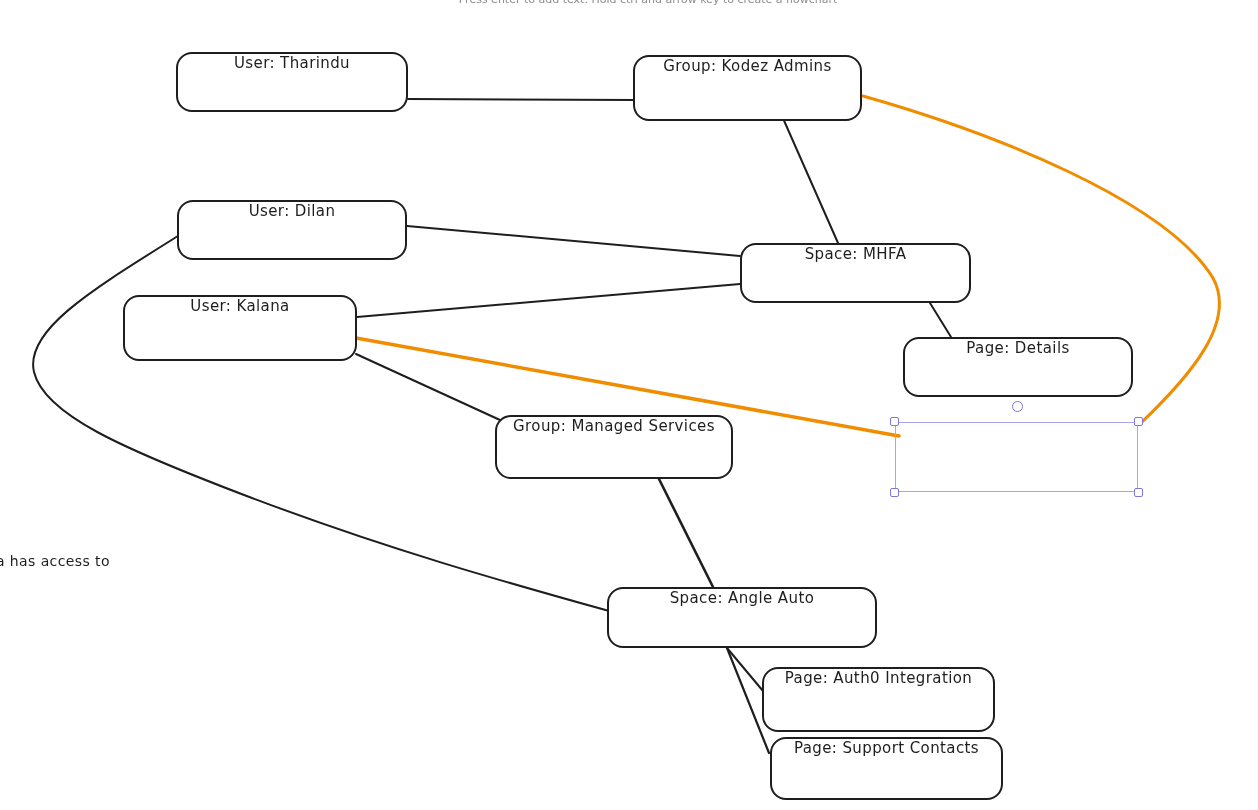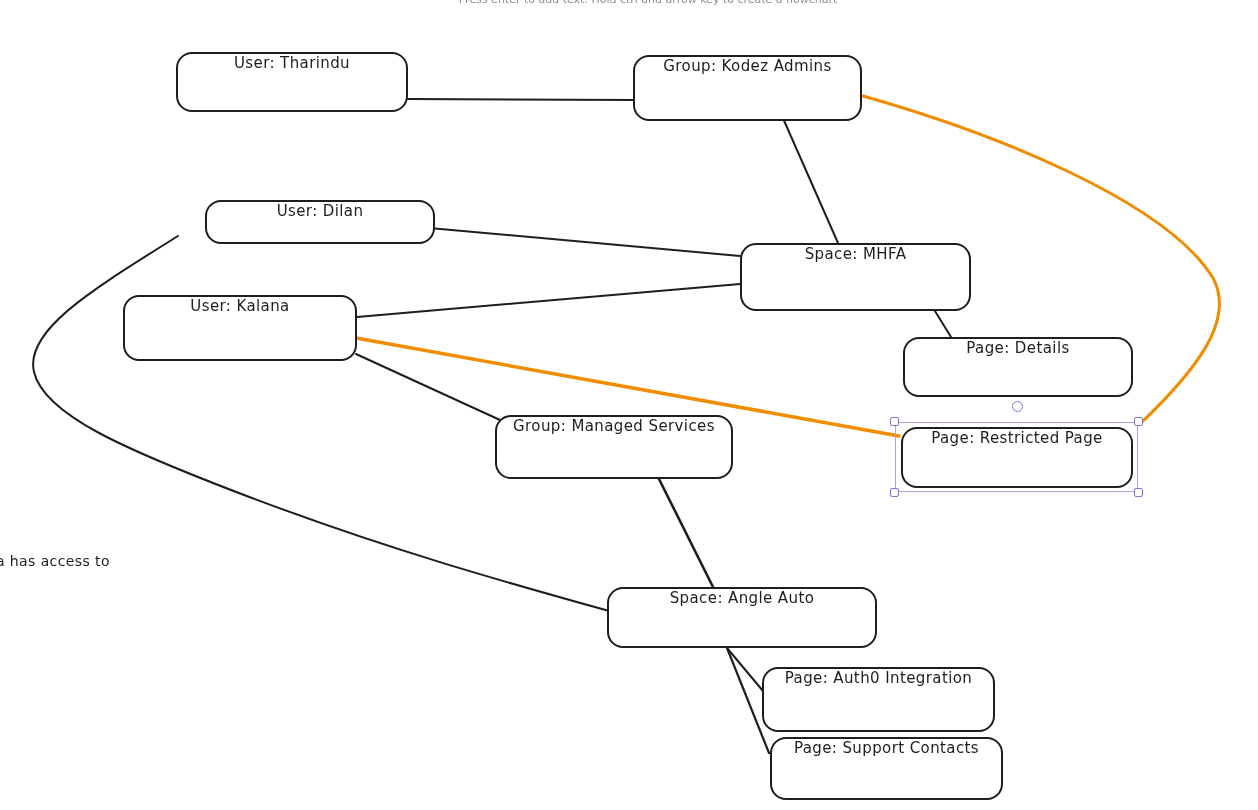--- a/index.html
+++ b/index.html
@@ -29,23 +29,23 @@
     justify-content: center;
   }
   .node span {
     font-size: 15px;
     letter-spacing: 0.4px;
     white-space: nowrap;
   }
   
   .n-tharindu   { left:176px; top:52px;  width:232px; height:60px; }
   .n-kodez      { left:633px; top:55px;  width:229px; height:66px; }
-  .n-dilan      { left:177px; top:200px; width:230px; height:44px;margin-left:28px; }
+  .n-dilan      { left:177px; top:200px; width:230px; height:60px; }
   .n-kalana     { left:123px; top:295px; width:234px; height:66px; }
-  .n-mhfa       { left:740px; top:243px; width:231px; height:68px; }
+  .n-mhfa       { left:740px; top:243px; width:231px; height:60px; }
   .n-details    { left:903px; top:337px; width:230px; height:60px; }
   .n-restricted { left:901px; top:427px; width:232px; height:61px; }
   .n-managed    { left:495px; top:415px; width:238px; height:64px; }
   .n-angle      { left:607px; top:587px; width:270px; height:61px; }
   .n-auth0      { left:762px; top:667px; width:233px; height:65px; }
   .n-support    { left:770px; top:737px; width:233px; height:63px; }
 
   
   .sel-frame {
     position: absolute;
@@ -128,23 +128,20 @@
   </div>
   <div class="node n-kalana">
     <span>User: Kalana</span>
   </div>
   <div class="node n-mhfa">
     <span>Space: MHFA</span>
   </div>
   <div class="node n-details">
     <span>Page: Details</span>
   </div>
-  <div class="node n-restricted">
-    <span>Page: Restricted Page</span>
-  </div>
   <div class="node n-managed">
     <span>Group: Managed Services</span>
   </div>
   <div class="node n-angle">
     <span>Space: Angle Auto</span>
   </div>
   <div class="node n-auth0">
     <span>Page: Auth0 Integration</span>
   </div>
   <div class="node n-support">

